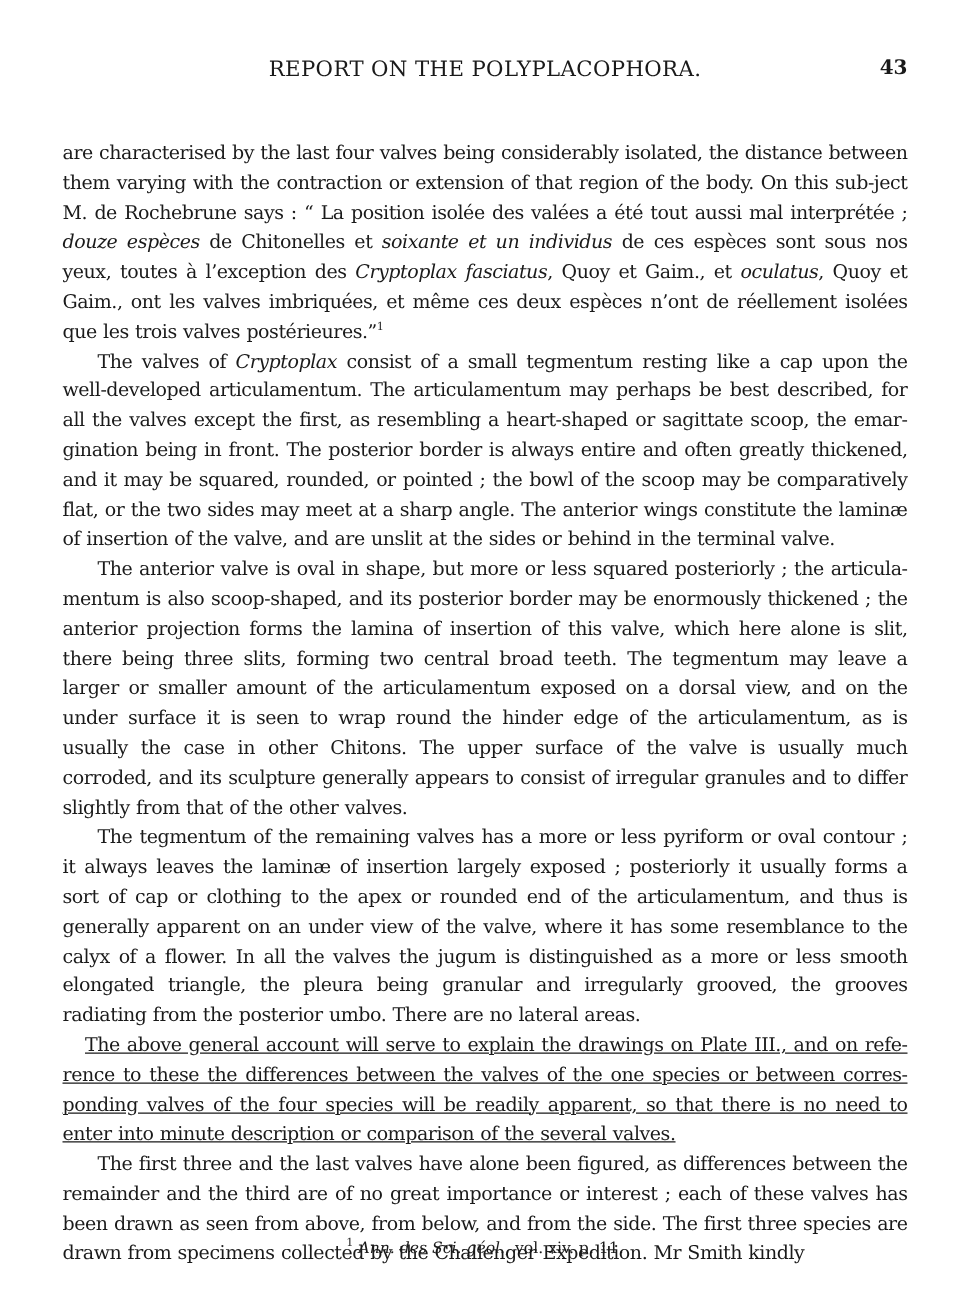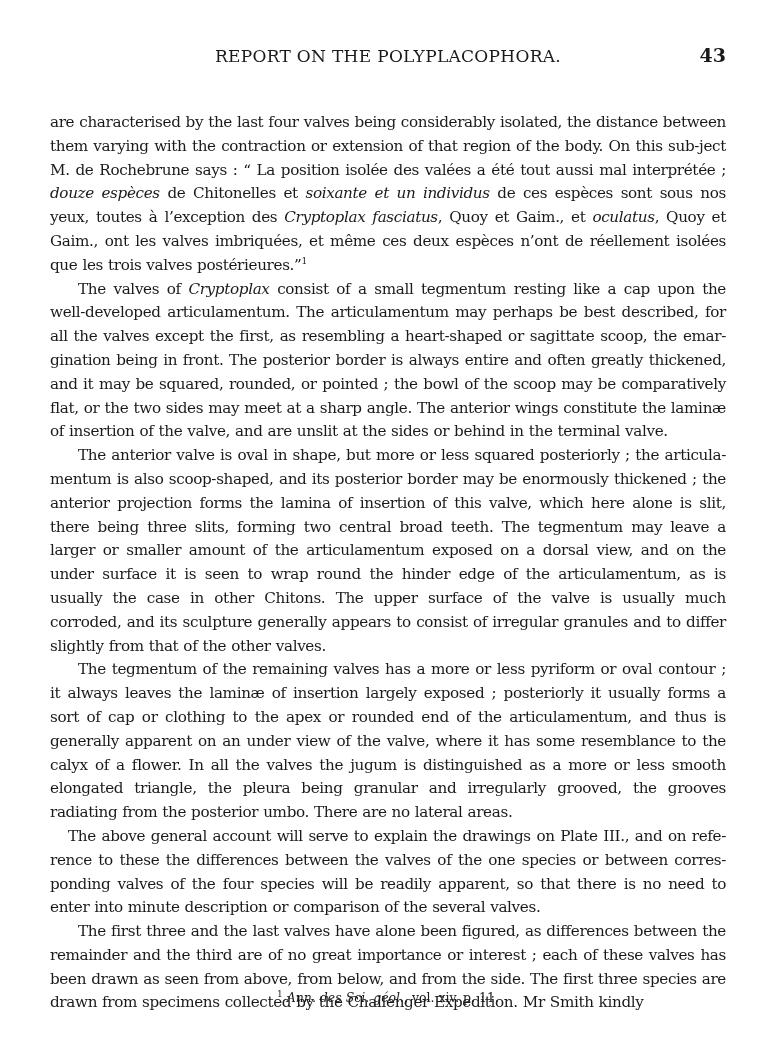--- a/index.html
+++ b/index.html
@@ -1,26 +1,26 @@
 <!DOCTYPE html>
 <html><head>
 <meta charset="utf-8">
 <style>
   html, body { margin: 0; padding: 0; background: #ffffff; }
   body { width: 776px; height: 1050px; position: relative; overflow: hidden;
          font-family: "DejaVu Serif", "Liberation Serif", serif; color: #1a1a1a; }
   .header { position: absolute; top: 44px; left: 50px; width: 676px; height: 20px; }
   .running-title { position: absolute; left: 0; width: 676px; text-align: center;
          font-size: 17px; letter-spacing: 0.3px; top: 2px; }
-  .page-number { position: absolute; right: 0; top: 0; font-size: 19px; font-weight: bold; }
+  .page-number { position: absolute; right: 0; top: 0; font-size: 16px; font-weight: bold; }
   .body-text { position: absolute; top: 85px; left: 50px; width: 676px; margin-top: 26px; }
   .body-text p { margin: 0; font-size: 15.2px; line-height: 23.8px; text-align: justify;
          letter-spacing: -0.35px; word-spacing: 0.5px; hyphens: manual; }
   .body-text p.indent { text-indent: 28px; }
-  .body-text p.indent-small { text-indent: 18px; }
+  .body-text p.indent-small { text-indent: 18px; text-decoration: underline; }
   .footnote { position: absolute; top: 990px; left: 50px; width: 676px; text-align: center;
          font-size: 12.5px; }
   sup { font-size: 9px; vertical-align: super; line-height: 0; }
   i { font-style: italic; }
 </style>
 </head>
 <body>
 
 <div class="header">
   <div class="running-title">REPORT ON THE POLYPLACOPHORA.</div>

